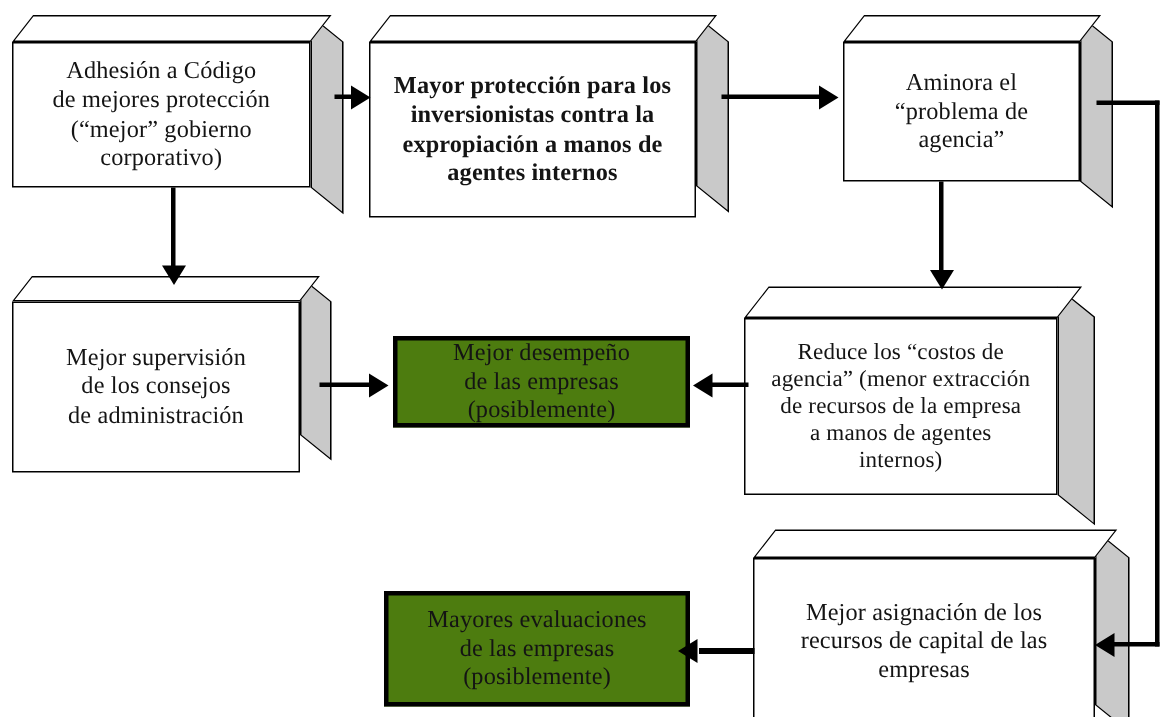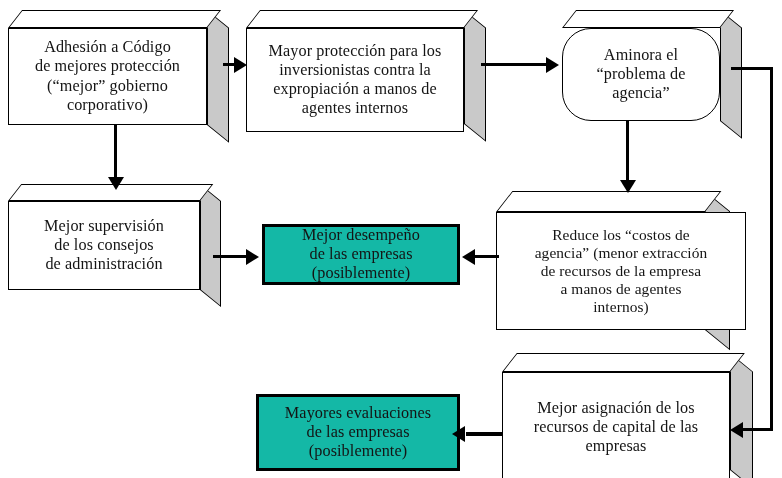--- a/index.html
+++ b/index.html
@@ -47,21 +47,21 @@
     background: #ffffff;
     border: 1.6px solid #000000;
     box-sizing: border-box;
     z-index: 2;
   }
 
   
   .box2d {
     position: absolute;
     box-sizing: border-box;
-    background: #14b8a6;
+    background: #4d7c0f;
     border: 3px solid #000000;
     display: flex;
     align-items: center;
     justify-content: center;
     z-index: 4;
   }
 
   .label {
     text-align: center;
     color: #141414;
@@ -118,59 +118,59 @@
 (“mejor” gobierno
 corporativo)</span>
     </div>
   </div>
 
   <div class="box3d" style="left:246px; top:10px; width:218px; height:114px;">
     <div class="face-top" style="left:0px; top:0px; width:218px; height:18px;
                 transform: skewX(-38deg); transform-origin: bottom left;"></div>
     <div class="face-side" style="left:218px; top:0px; width:22px; height:114px;
                 transform: skewY(39deg); transform-origin: top left;"></div>
-    <div class="face-front" style="top:18px; height:104px;">
+    <div class="face-front" style="top:18px; height:117px;font-weight:bold;">
       <span class="label fs16">Mayor protección para los
 inversionistas contra la
 expropiación a manos de
 agentes internos</span>
     </div>
   </div>
 
   <div class="box3d" style="left:562px; top:10px; width:158px; height:111px;">
     <div class="face-top" style="left:0px; top:0px; width:158px; height:18px;
                 transform: skewX(-38deg); transform-origin: bottom left;"></div>
     <div class="face-side" style="left:158px; top:0px; width:22px; height:111px;
                 transform: skewY(39deg); transform-origin: top left;"></div>
-    <div class="face-front" style="top:18px; height:93px;border-radius:29px;">
+    <div class="face-front" style="top:18px; height:93px;">
       <span class="label fs16">Aminora el
 “problema de
 agencia”</span>
     </div>
   </div>
 
   <div class="box3d" style="left:8px; top:184px; width:192px; height:106px;">
     <div class="face-top" style="left:0px; top:0px; width:192px; height:17px;
                 transform: skewX(-38deg); transform-origin: bottom left;"></div>
     <div class="face-side" style="left:192px; top:0px; width:21px; height:106px;
                 transform: skewY(39deg); transform-origin: top left;"></div>
-    <div class="face-front" style="top:17px; height:89px;">
+    <div class="face-front" style="top:17px; height:114px;">
       <span class="label fs16">Mejor supervisión
 de los consejos
 de administración</span>
     </div>
   </div>
 
   <div class="box2d" style="left:262px; top:224px; width:198px; height:61px;">
     <span class="label fs16">Mejor desempeño
 de las empresas
 (posiblemente)</span>
   </div>
 
-  <div class="box3d" style="left:496px; top:191px; width:209px; height:139px;padding-left:41px;">
+  <div class="box3d" style="left:496px; top:191px; width:209px; height:139px;">
     <div class="face-top" style="left:0px; top:0px; width:209px; height:21px;
                 transform: skewX(-38deg); transform-origin: bottom left;"></div>
     <div class="face-side" style="left:209px; top:0px; width:25px; height:139px;
                 transform: skewY(39deg); transform-origin: top left;"></div>
     <div class="face-front" style="top:21px; height:118px;">
       <span class="label fs15">Reduce los “costos de
 agencia” (menor extracción
 de recursos de la empresa
 a manos de agentes
 internos)</span>

